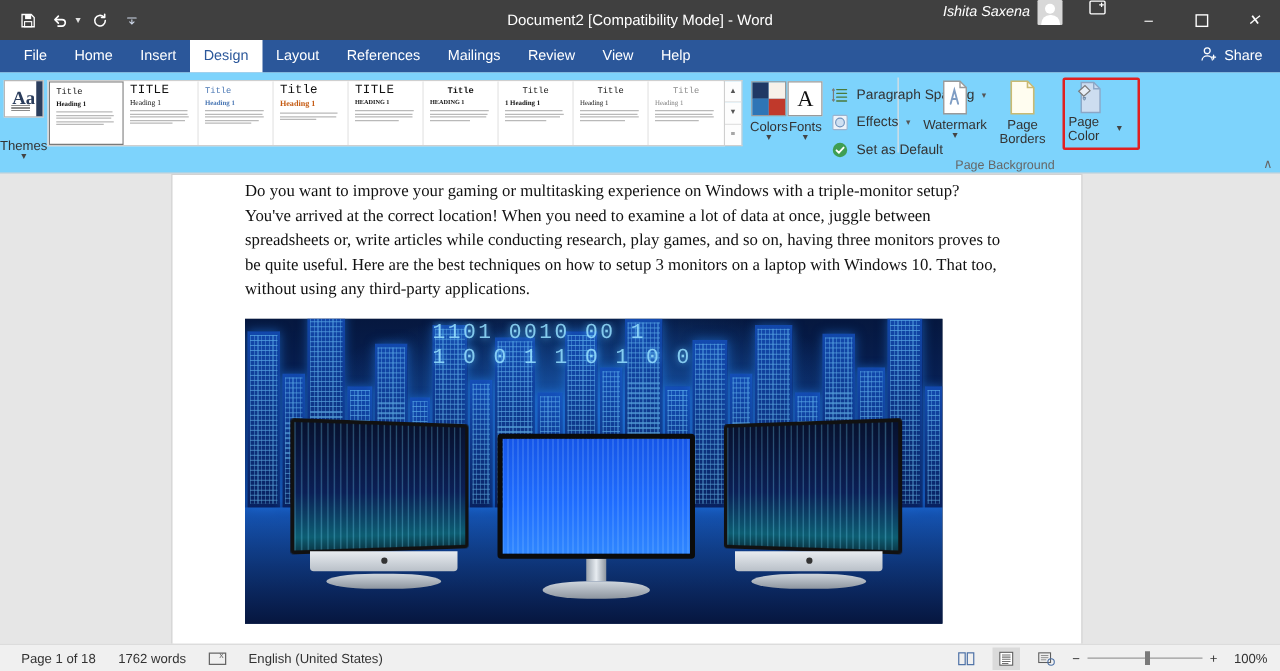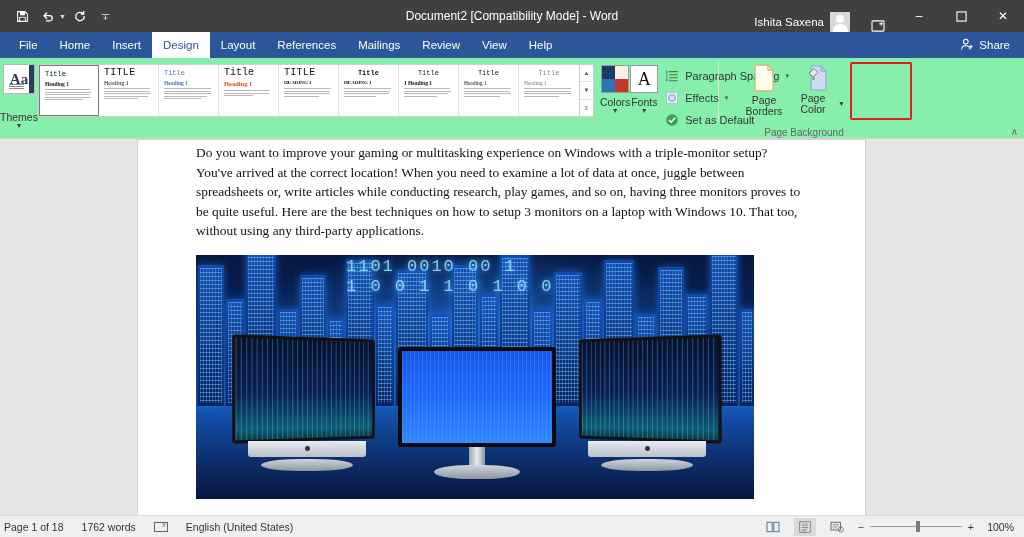--- a/index.html
+++ b/index.html
@@ -21,21 +21,21 @@
     width: 24px; height: 22px; display: flex; align-items: center; justify-content: center;
     color: #ffffff; font-size: 13px; line-height: 1;
   }
   .qat-btn svg { display: block; }
   .qat-caret { font-size: 7px; margin-left: -3px; opacity: .85; }
   .title-text {
     position: absolute; left: 0; right: 0; text-align: center;
     font-size: 12px; color: #ffffff; pointer-events: none;
   }
   .title-right {
-    margin-left: auto; display: flex; align-items: flex-end; height: 32px;
+    margin-left: auto; display: flex; align-items: flex-start; height: 32px; font-style: italic;
   }
   .acct { display: flex; align-items: center; gap: 6px; font-size: 11.5px; padding-right: 8px; }
   .avatar {
     width: 20px; height: 20px; background: #d8d8d8; border-radius: 1px;
     position: relative; overflow: hidden;
   }
   .avatar::before {
     content:''; position:absolute; width:8px; height:8px; border-radius:50%;
     background:#fff; left:6px; top:3px;
   }
@@ -60,21 +60,21 @@
     display:flex; align-items:center; gap:7px; color:#e8eef7; font-size:11.5px;
     margin-left: 14px; height:26px;
   }
   .share {
     margin-left: auto; display:flex; align-items:center; gap:5px;
     color:#fff; font-size:11.5px; padding-right: 14px; height: 26px;
   }
 
   
   .ribbon {
-    height: 81px; background: #86efac; border-bottom: 1px solid #d4d4d4;
+    height: 81px; background: #7dd3fc; border-bottom: 1px solid #d4d4d4;
     display: flex; position: relative;
   }
   .grp { position: relative; display: flex; flex-direction: column; height: 81px; }
   .grp-body { display:flex; flex: 1 1 auto; align-items: flex-start; padding-top: 3px; }
   .grp-label {
     font-size: 10px; color: #666; text-align: center; height: 13px; line-height: 13px;
   }
   .grp-sep { width:1px; background:#e0e0e0; margin: 4px 0 16px; }
 
   
@@ -203,21 +203,21 @@
   .mon .chin { height:16px; background:linear-gradient(to bottom,#e8ecf0,#b9c0c8); border-radius:0 0 3px 3px; position:relative; }
   .mon .chin::after { content:''; position:absolute; width:5px; height:5px; border-radius:50%; background:#333; left:50%; top:5px; margin-left:-2.5px;}
   .mon.center .scr { background:linear-gradient(to bottom,#1555e8,#1f6cff 55%,#2f86ff); border:4px solid #0b0b0b; }
   .mon.center .scr::after { background: repeating-linear-gradient(to right, rgba(160,210,255,.35) 0 1px, transparent 1px 4px); opacity:.5;}
 
   
   .statusbar {
     position:absolute; left:0; right:0; bottom:0; height:22px; background:#f0f0f0;
     border-top:1px solid #dcdcdc; display:flex; align-items:center; font-size:10.5px; color:#333;
   }
-  .sb-left { display:flex; align-items:center; gap:18px; padding-left:4px; }
+  .sb-left { display:flex; align-items:center; gap:18px; padding-left:17px; }
   .sb-right { margin-left:auto; display:flex; align-items:center; gap:10px; padding-right:10px; }
   .viewbtn { width:22px; height:18px; display:flex; align-items:center; justify-content:center; }
   .viewbtn.active { background:#dadada; }
   .zoomslider { display:flex; align-items:center; gap:6px; }
   .ztrack { width:92px; height:1px; background:#9a9a9a; position:relative; }
   .zthumb { position:absolute; left:50%; top:-5px; width:4px; height:11px; background:#7a7a7a; }
   .zlabel { width:30px; text-align:right; }
   .lang-ico { width:14px; height:10px; border:1px solid #666; position:relative; }
   .lang-ico::after { content:'x'; position:absolute; right:1px; top:-2px; font-size:7px; color:#666; }
   svg { overflow: visible; }
@@ -470,20 +470,31 @@
             <span>Set as Default</span>
           </div>
         </div>
       </div>
     </div>
 
     <div class="grp-sep"></div>
 
     <div class="grp" style="width:auto;flex:1">
       <div class="grp-body pb-body" style="padding-left:18px">
+        <div class="pb-btn">
+          <div class="pb-ico">
+            <svg width="24" height="28" viewBox="0 0 24 28">
+                <path d="M3 1h13l5 5v21H3z" fill="#fff" stroke="#9a9a9a" stroke-width="1.1"></path>
+                <path d="M16 1v5h5" fill="none" stroke="#9a9a9a" stroke-width="1.1"></path>
+                <path d="M8.5 19l3-11 3 11M9.6 15.2h3.9" fill="none" stroke="#7f9dc4" stroke-width="1.5" stroke-linecap="round"></path>
+              </svg>
+          </div>
+          <div class="pb-lbl">Watermark</div>
+          <div class="mini-caret">▼</div>
+        </div>
 
         <div class="pb-btn">
           <div class="pb-ico">
             <svg width="24" height="28" viewBox="0 0 24 28">
                 <path d="M3 1h13l5 5v21H3z" fill="#fffdf0" stroke="#c9ba72" stroke-width="1.3"></path>
                 <path d="M16 1v5h5" fill="none" stroke="#c9ba72" stroke-width="1.3"></path>
               </svg>
           </div>
           <div class="pb-lbl">Page Borders</div>
         </div>

